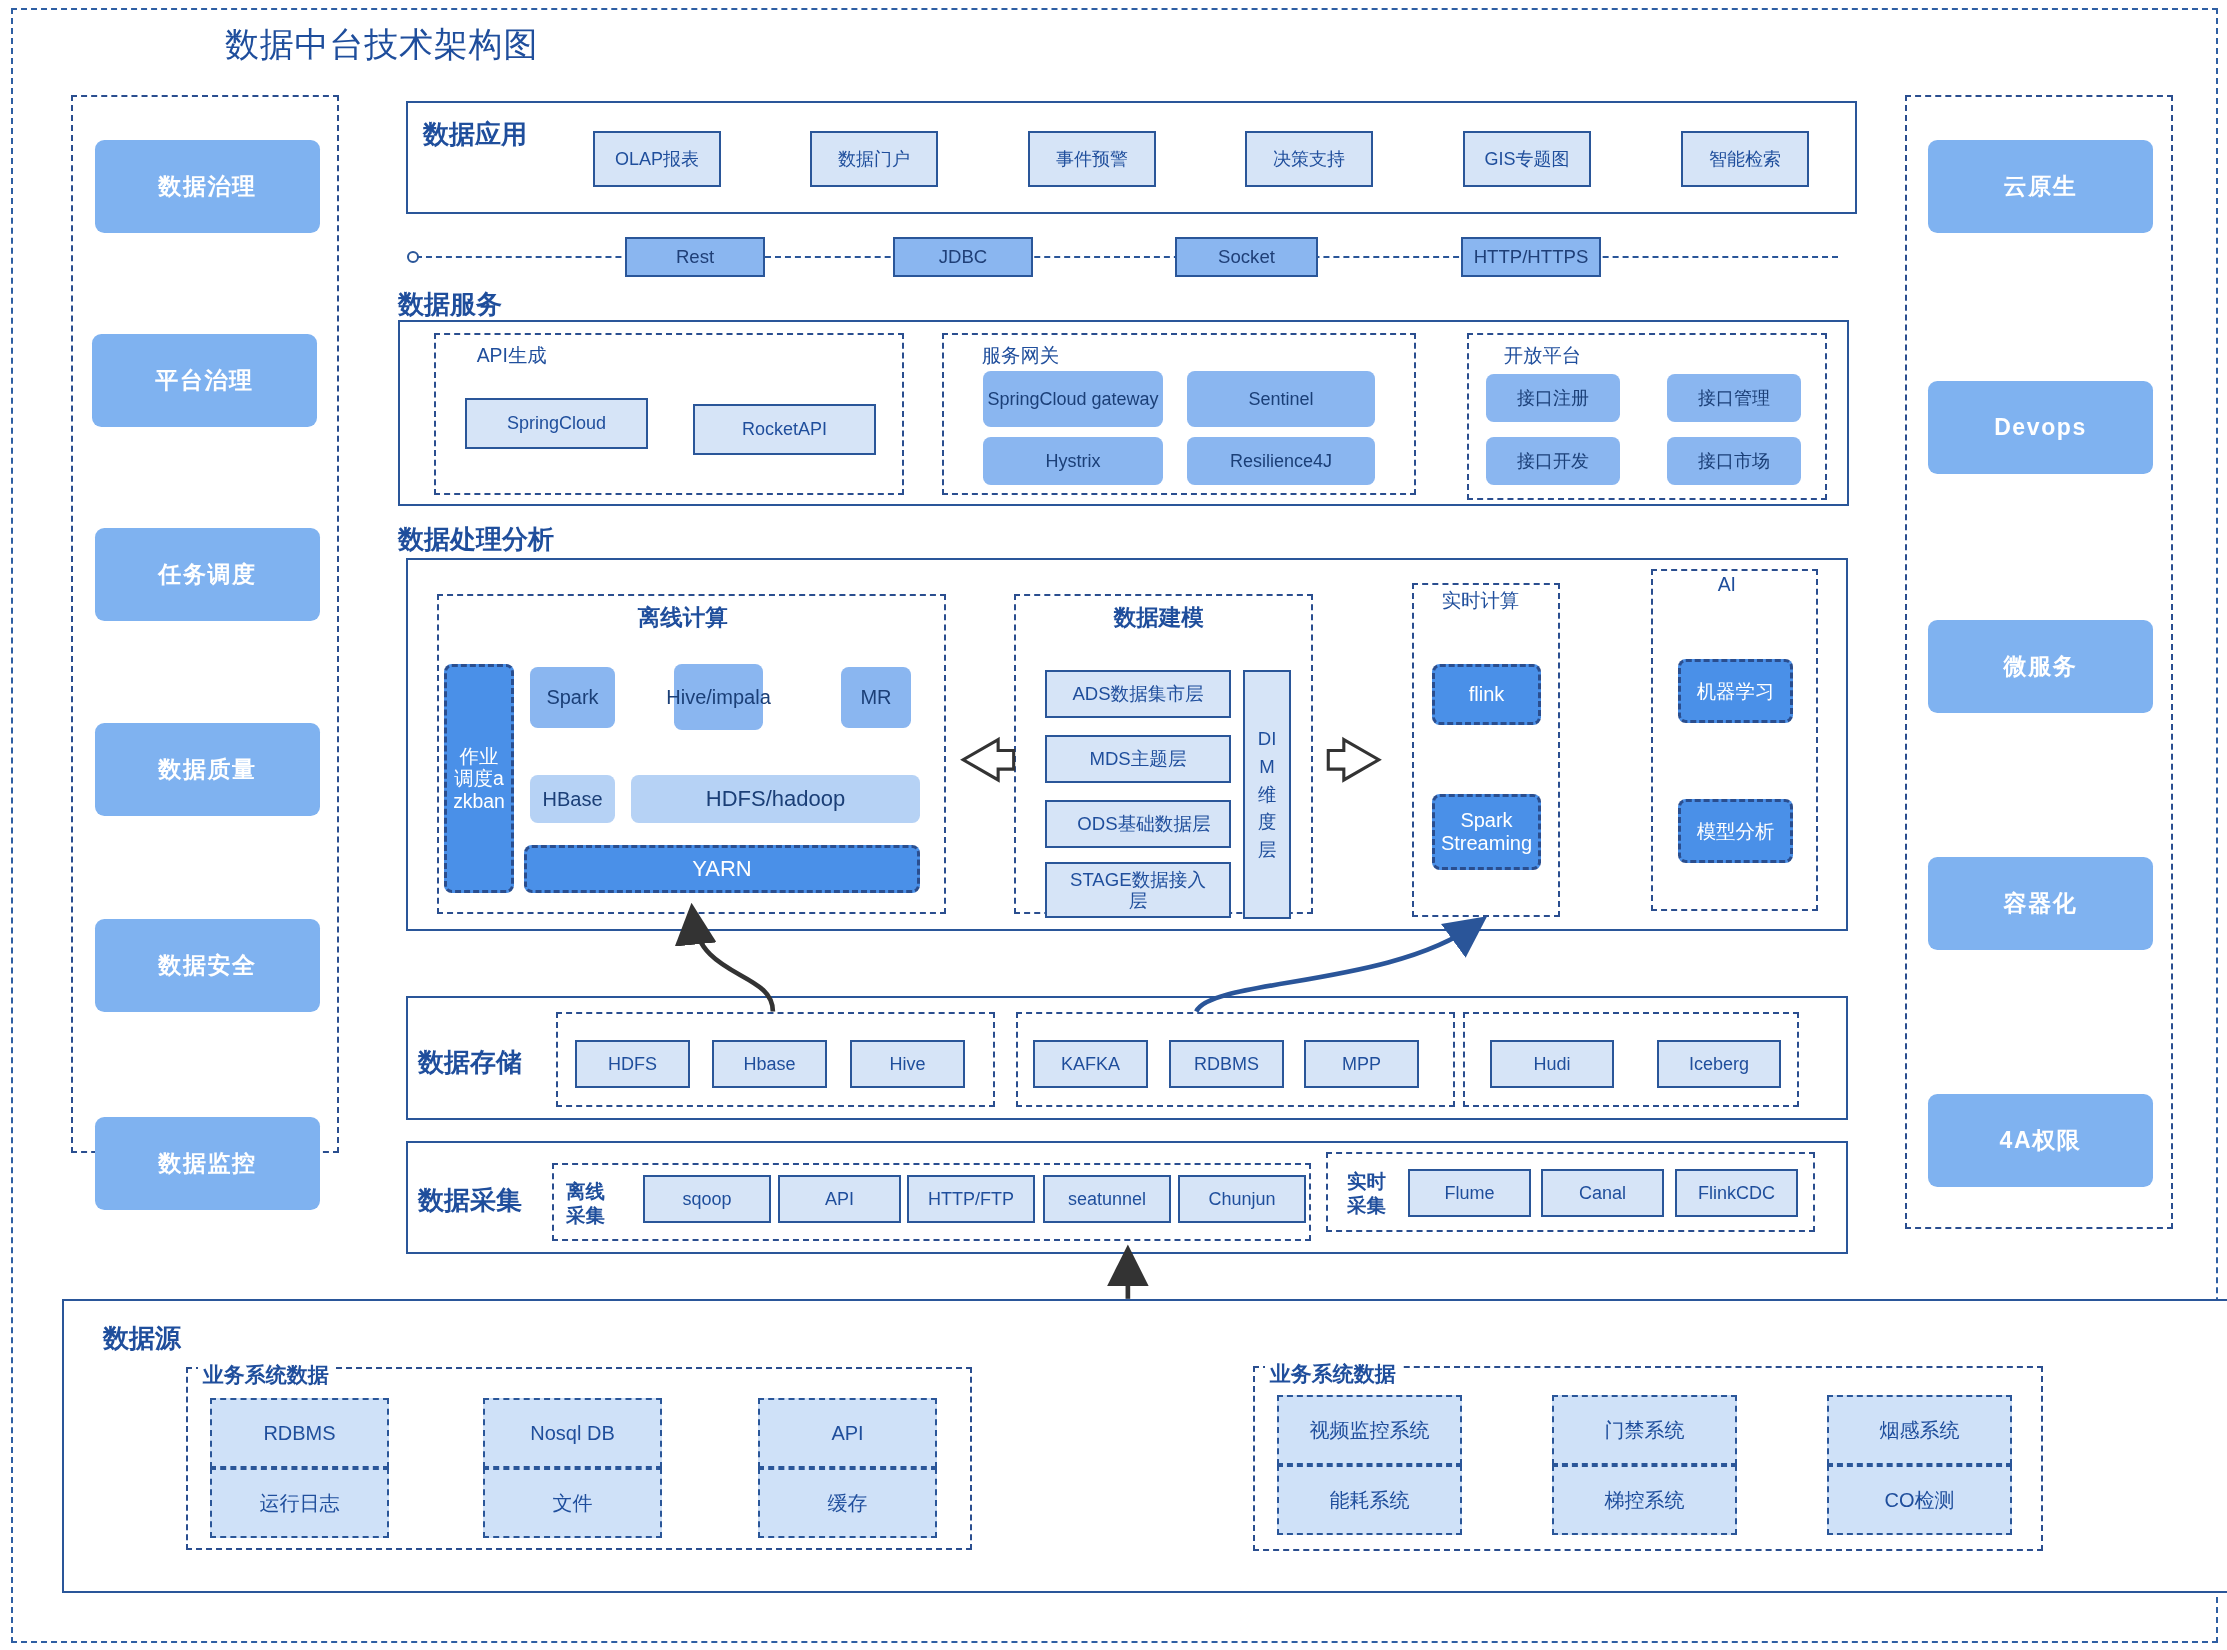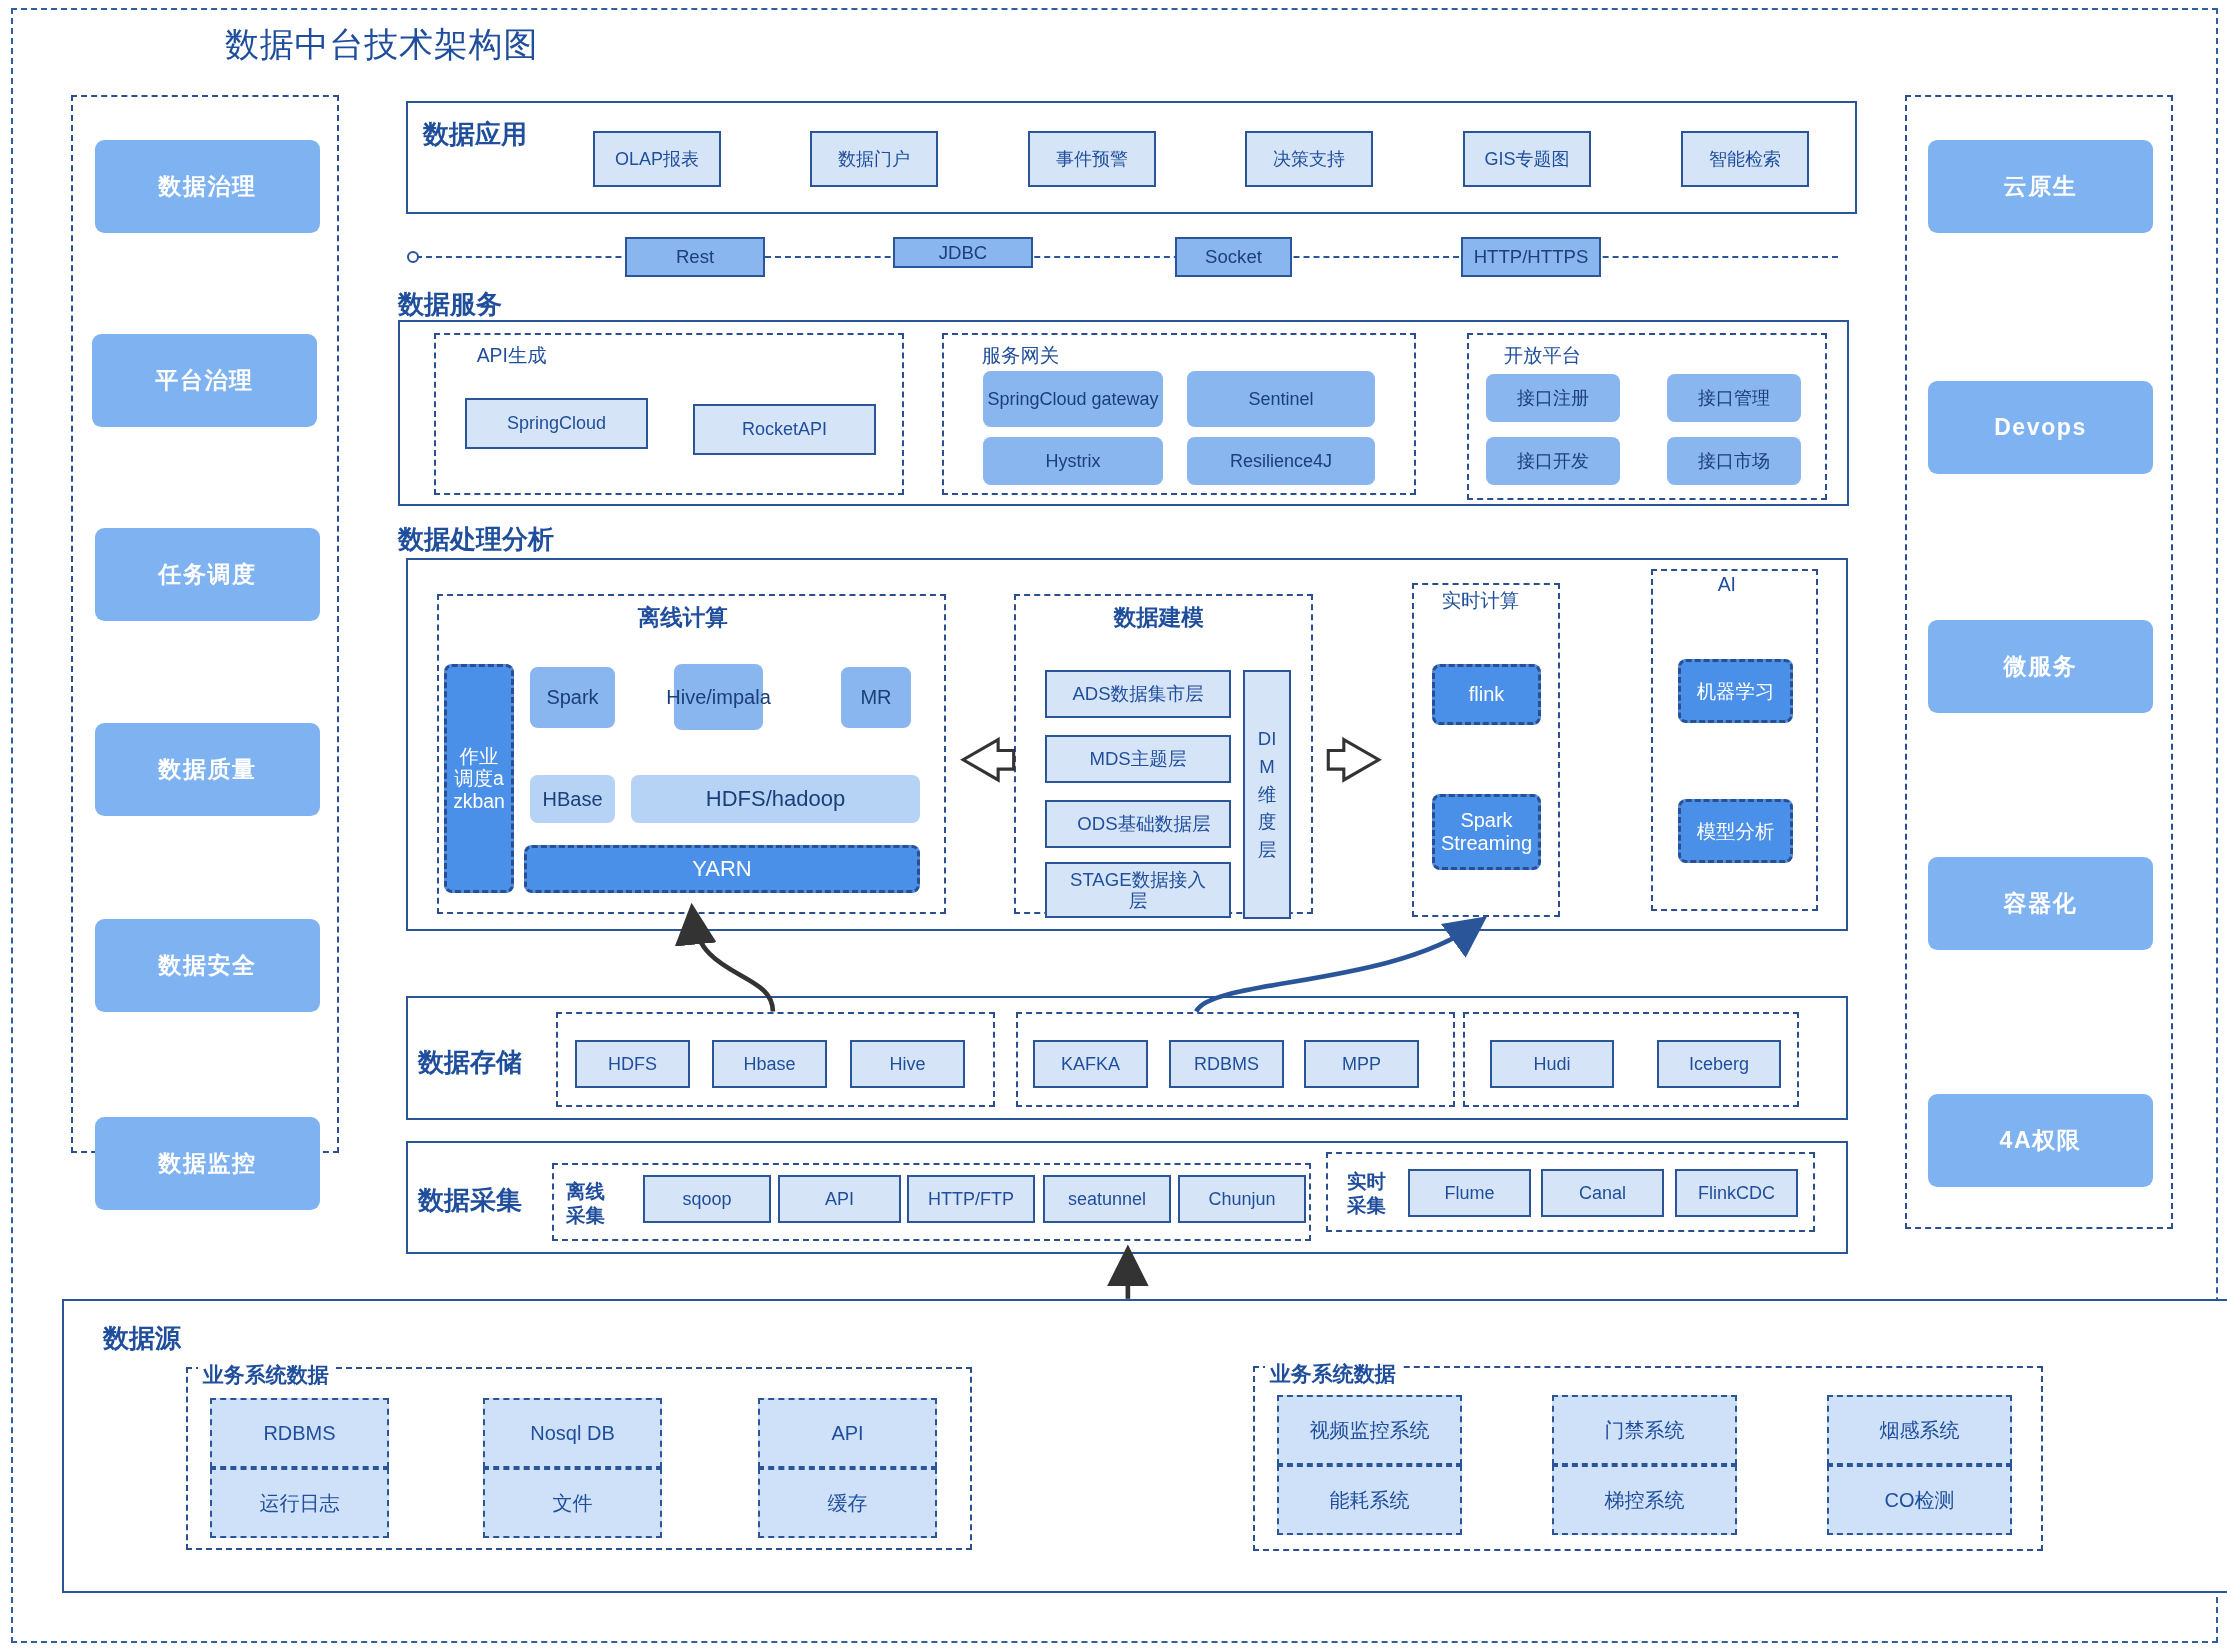--- a/index.html
+++ b/index.html
@@ -211,24 +211,24 @@
   </div>
   <div class="node light" style="left:1681px; top:131px; width:128px; height:56px;">
     <span>智能检索</span>
   </div>
 
   <div class="bus-line" style="left:416px; top:256px; width:1422px;"></div>
   <div class="bus-circle" style="left:407px; top:251px;"></div>
   <div class="bus-node" style="left:625px; top:237px; width:140px; height:40px;">
     <span>Rest</span>
   </div>
-  <div class="bus-node" style="left:893px; top:237px; width:140px; height:31px;">
+  <div class="bus-node" style="left:893px; top:237px; width:140px; height:40px;">
     <span>JDBC</span>
   </div>
-  <div class="bus-node" style="left:1175px; top:237px; width:117px; height:40px;">
+  <div class="bus-node" style="left:1175px; top:237px; width:143px; height:40px;">
     <span>Socket</span>
   </div>
   <div class="bus-node" style="left:1461px; top:237px; width:140px; height:40px;">
     <span>HTTP/HTTPS</span>
   </div>
 
   <div class="panel-label" style="left:398px; top:287px;">数据服务</div>
   <div class="panel" style="left:398px; top:320px; width:1451px; height:186px;"></div>
 
   <div class="dashed-group" style="left:434px; top:333px; width:470px; height:162px;"></div>

